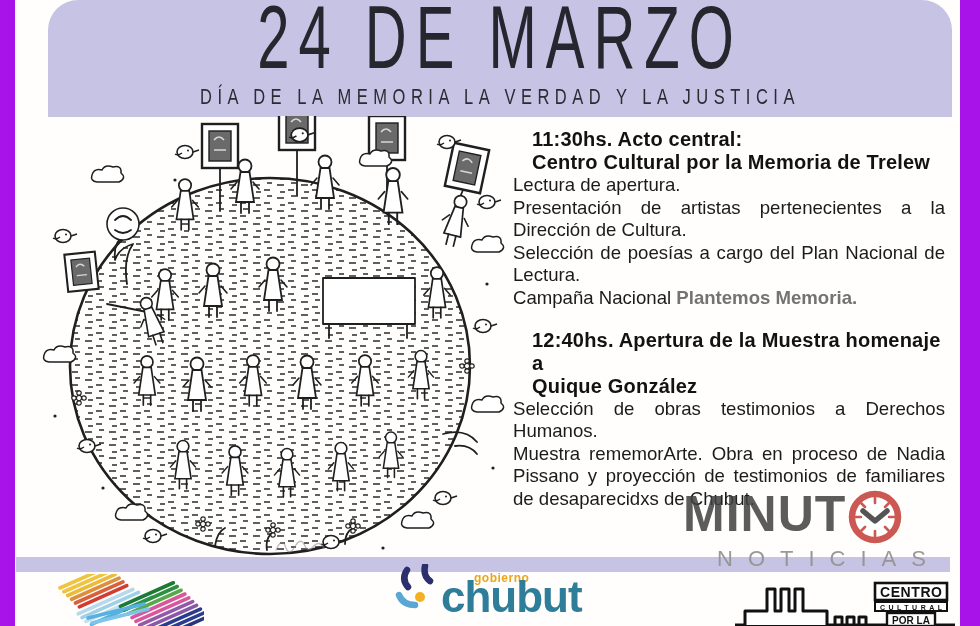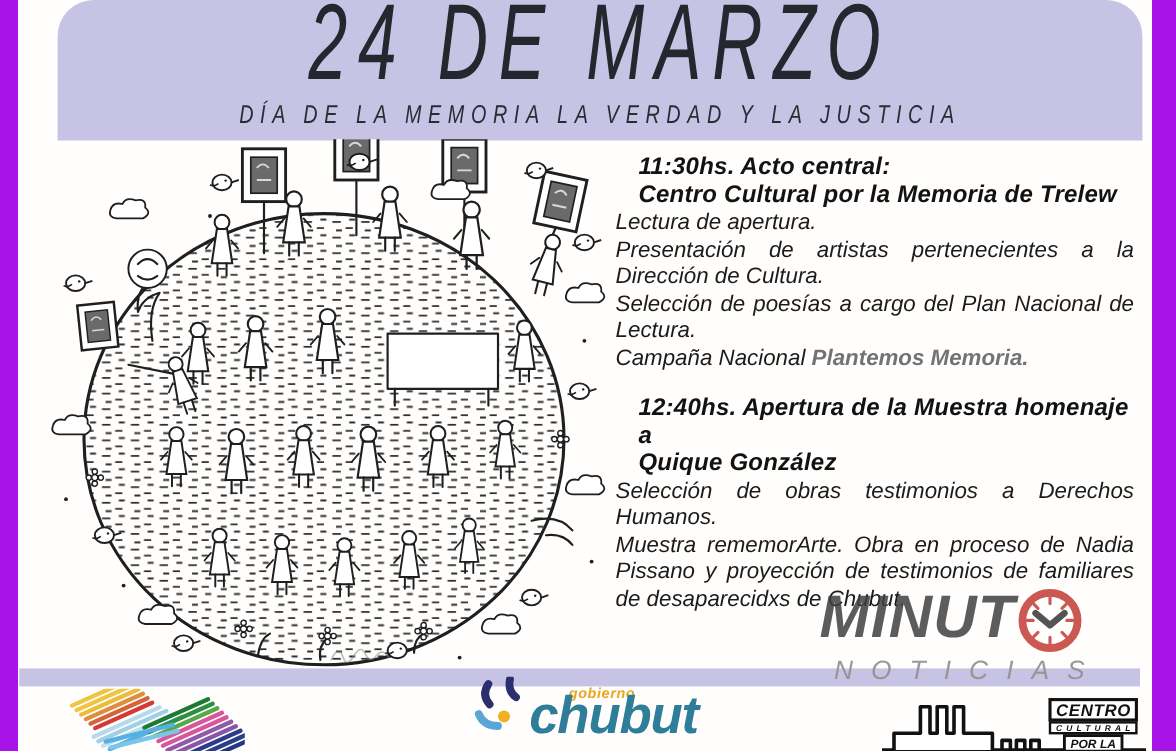--- a/index.html
+++ b/index.html
@@ -1,20 +1,19 @@
 <!DOCTYPE html>
 <html><head>
 <meta charset="utf-8">
 <style>
   html,body{margin:0;padding:0;background:#e9e9e9;}
   .canvas{
     position:relative;width:980px;height:626px;margin:0 auto;
     background:#fffefd;overflow:hidden;
     font-family:"Liberation Sans",sans-serif;
-    font-style:italic;
   }
   
   .frame-left{position:absolute;left:0;top:0;width:15px;height:626px;background:#a713e9;}
   .frame-right{position:absolute;right:0;top:0;width:20px;height:626px;background:#a713e9;}
 
   
   .header{
     position:absolute;left:48px;top:0;width:904px;height:117px;
     background:#c7c3e5;border-radius:30px 30px 0 0;
   }
@@ -43,21 +42,21 @@
   .schedule p{margin:0;font-size:18.6px;line-height:22.6px;text-align:justify;font-weight:500;}
   .block-gap{height:19px;}
   .green{color:#737373;font-weight:600;}
 
   
   .watermark{position:absolute;left:683px;top:489px;width:280px;z-index:5;}
   .wm-row{display:flex;}
   .wm-brand{font-size:50px;font-weight:800;color:rgba(64,64,64,.85);letter-spacing:1px;line-height:1;}
   .wm-clock{width:56px;height:56px;margin-left:1px;opacity:.88;}
   .wm-tagline{margin-top:1px;padding-left:12px;font-size:22px;font-weight:400;
-    color:rgba(148,148,148,.95);letter-spacing:15px;white-space:nowrap;}
+    color:rgba(148,148,148,.95);letter-spacing:15px;white-space:nowrap;text-align:center;}
 
   
   .bottom-bar{position:absolute;left:16px;top:557px;width:934px;height:15px;background:#c7c3e5;}
   .logo-stripes{position:absolute;left:52px;top:574px;width:152px;height:56px;}
   .logo-chubut{position:absolute;left:394px;top:558px;width:230px;height:56px;}
   .chubut-spark{position:absolute;left:0;top:6px;width:50px;height:50px;}
   .chubut-gob{position:absolute;left:80px;top:13px;font-size:12px;font-weight:700;color:#e9a61f;letter-spacing:.5px;}
   .chubut-name{position:absolute;left:47px;top:14px;font-size:44px;font-weight:800;color:#2e7d99;letter-spacing:-1px;}
   .logo-centro{position:absolute;left:735px;top:581px;width:220px;height:45px;}
   .signature{position:absolute;left:272px;top:534px;width:60px;height:26px;opacity:.55;}

